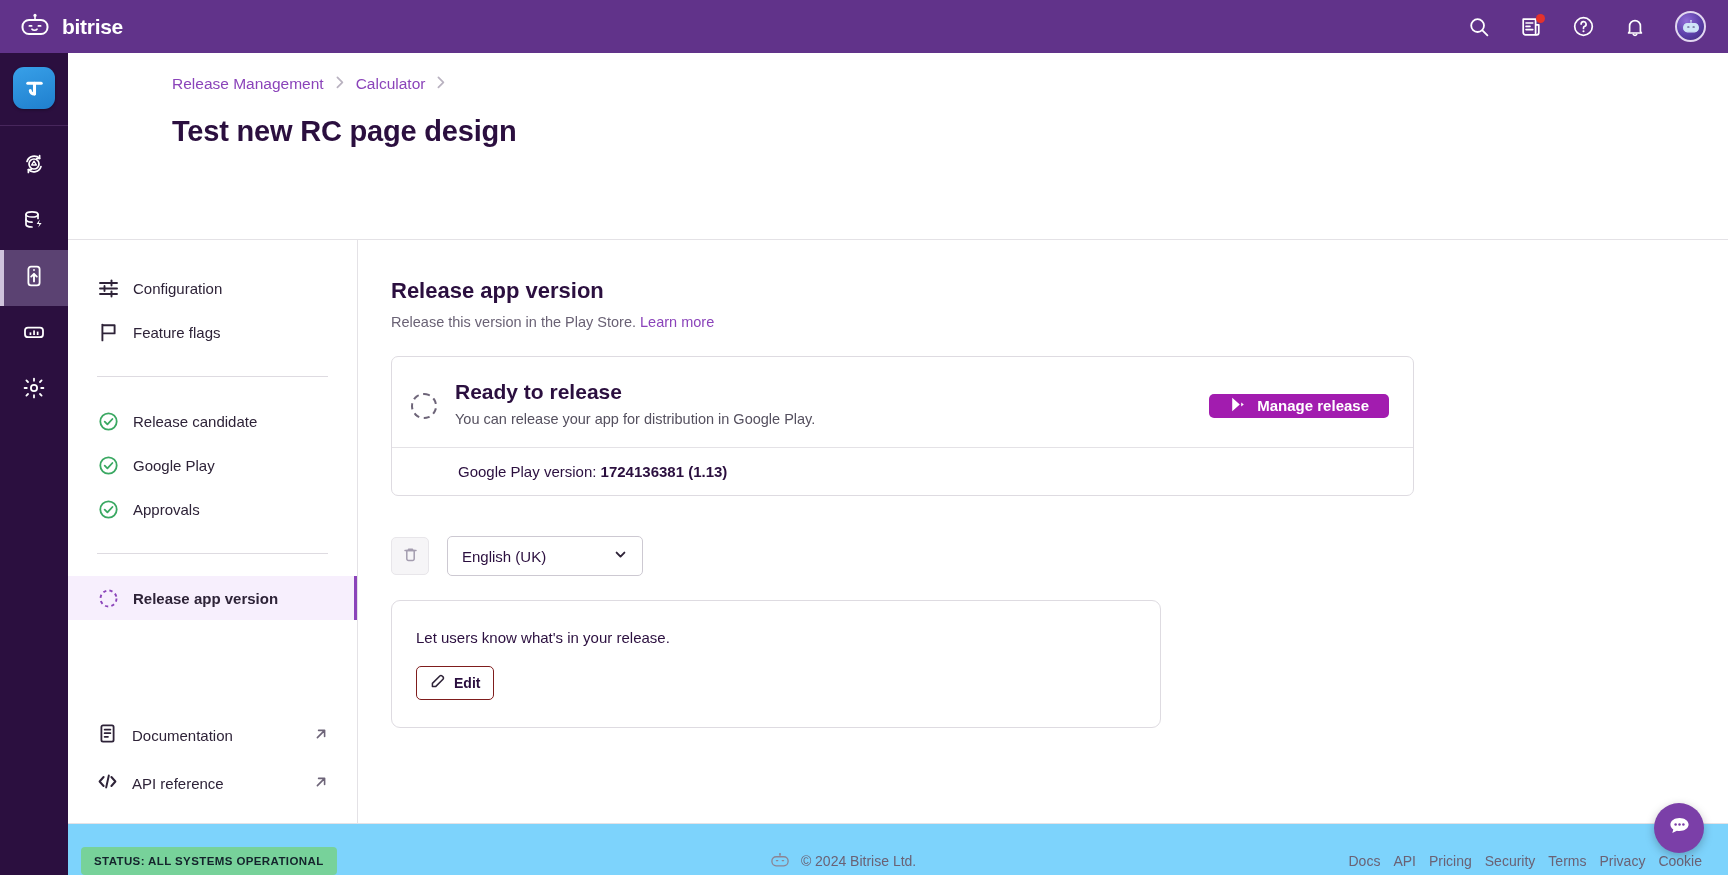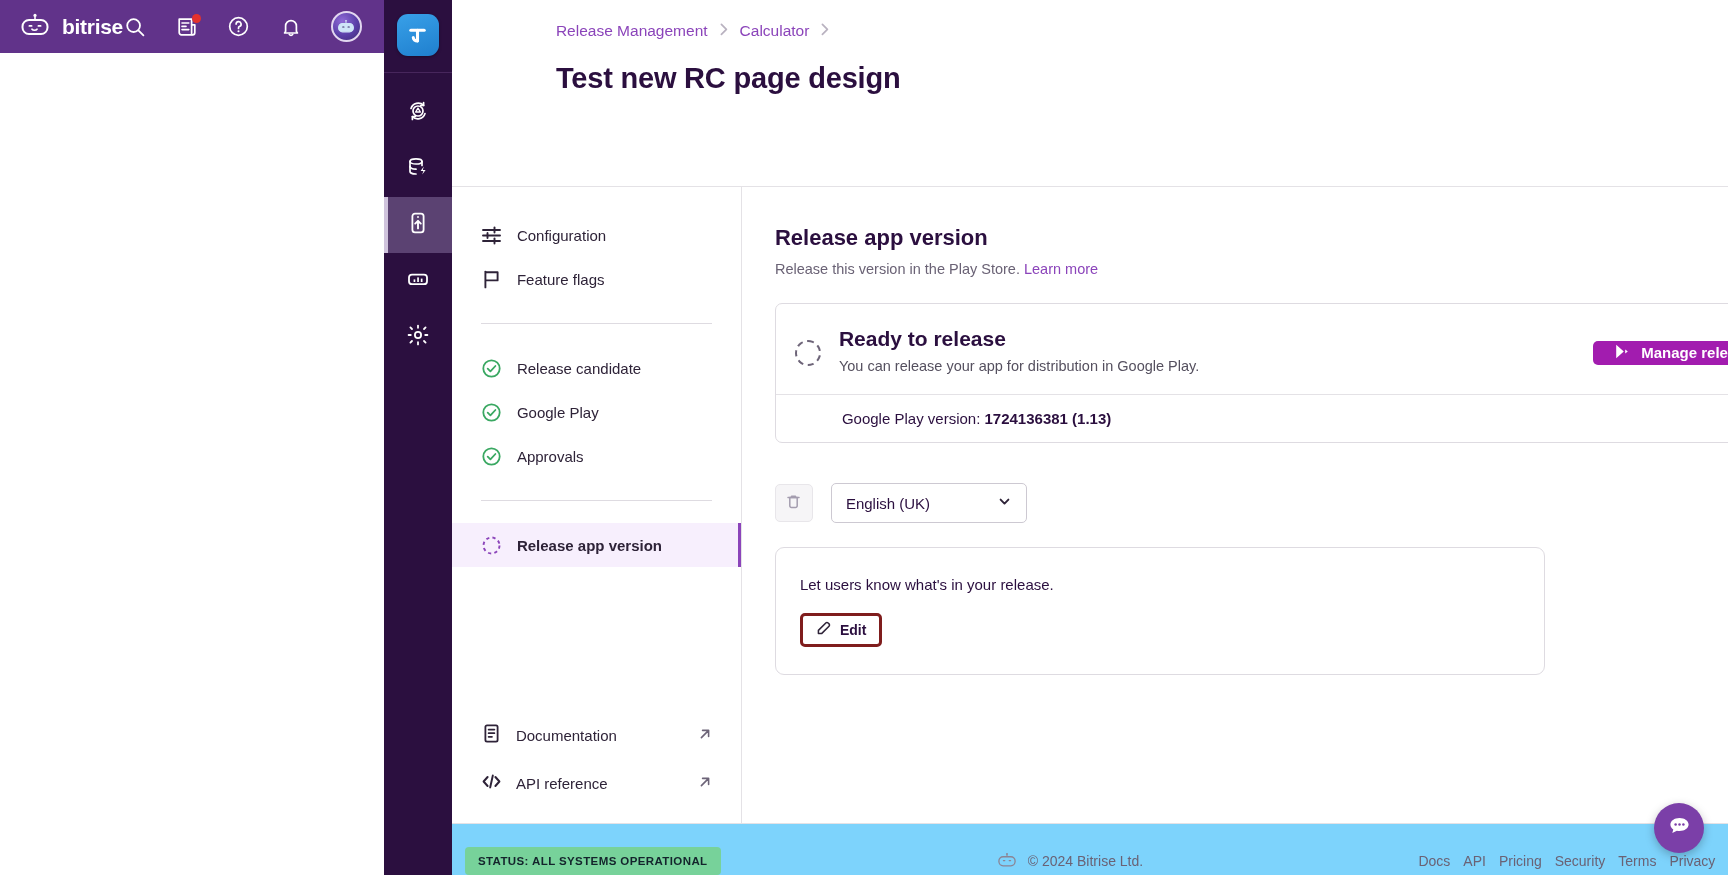--- a/index.html
+++ b/index.html
@@ -2,21 +2,21 @@
 <html><head>
 <meta charset="utf-8">
 <style>
   * { box-sizing: border-box; margin: 0; padding: 0; }
   html, body {
     width: 1728px; height: 875px;
     font-family: "Liberation Sans", sans-serif;
     background: #ffffff;
     overflow: hidden;
   }
-  .app { position: relative; width: 1728px; height: 875px; display: flex; flex-direction: row; }
+  .app { position: relative; width: 1728px; height: 875px; display: flex; flex-direction: column; }
 
   
   .topbar {
     height: 53px; background: #61338a; flex: 0 0 53px;
     display: flex; align-items: center; justify-content: space-between;
     padding: 0 22px 0 18px;
   }
   .brand { display: flex; align-items: center; gap: 10px; }
   .brand-word { color:#fff; font-size: 21px; font-weight: 700; letter-spacing: -0.3px; }
   .top-icons { display: flex; align-items: center; gap: 28px; }
@@ -123,21 +123,21 @@
     display:flex; align-items:center; padding: 0 14px; font-size:15px; color:#2b0f3f; cursor:pointer;
   }
   .select-box .chev { margin-left:auto; }
 
   .notes-box {
     margin-top: 24px; width: 770px; min-height: 128px;
     border:1px solid #dedbe1; border-radius:9px; background:#fff; padding: 28px 24px 22px 24px;
   }
   .notes-text { font-size:15px; color:#2b0f3f; }
   .btn-secondary {
-    margin-top: 20px; height: 34px; padding: 0 13px; border:3px solid #7f1d1d; border-radius:5px;
+    margin-top: 20px; height: 34px; padding: 0 13px; border:1px solid #7f1d1d; border-radius:5px;
     background:#fff; display:inline-flex; align-items:center; gap:9px; font-size:14px;
     font-weight:700; color:#2b0f3f; cursor:pointer; font-family:inherit;
   }
 
   
   .footer {
     flex:0 0 52px; height:52px; background:#7dd3fc; border-top:1px solid #e4e2e6;
     display:flex; align-items:flex-end; padding: 0 26px 0 0; margin-left: 0;
   }
   .footer-inner { display:flex; align-items:center; width:100%; padding-left: 13px; }

